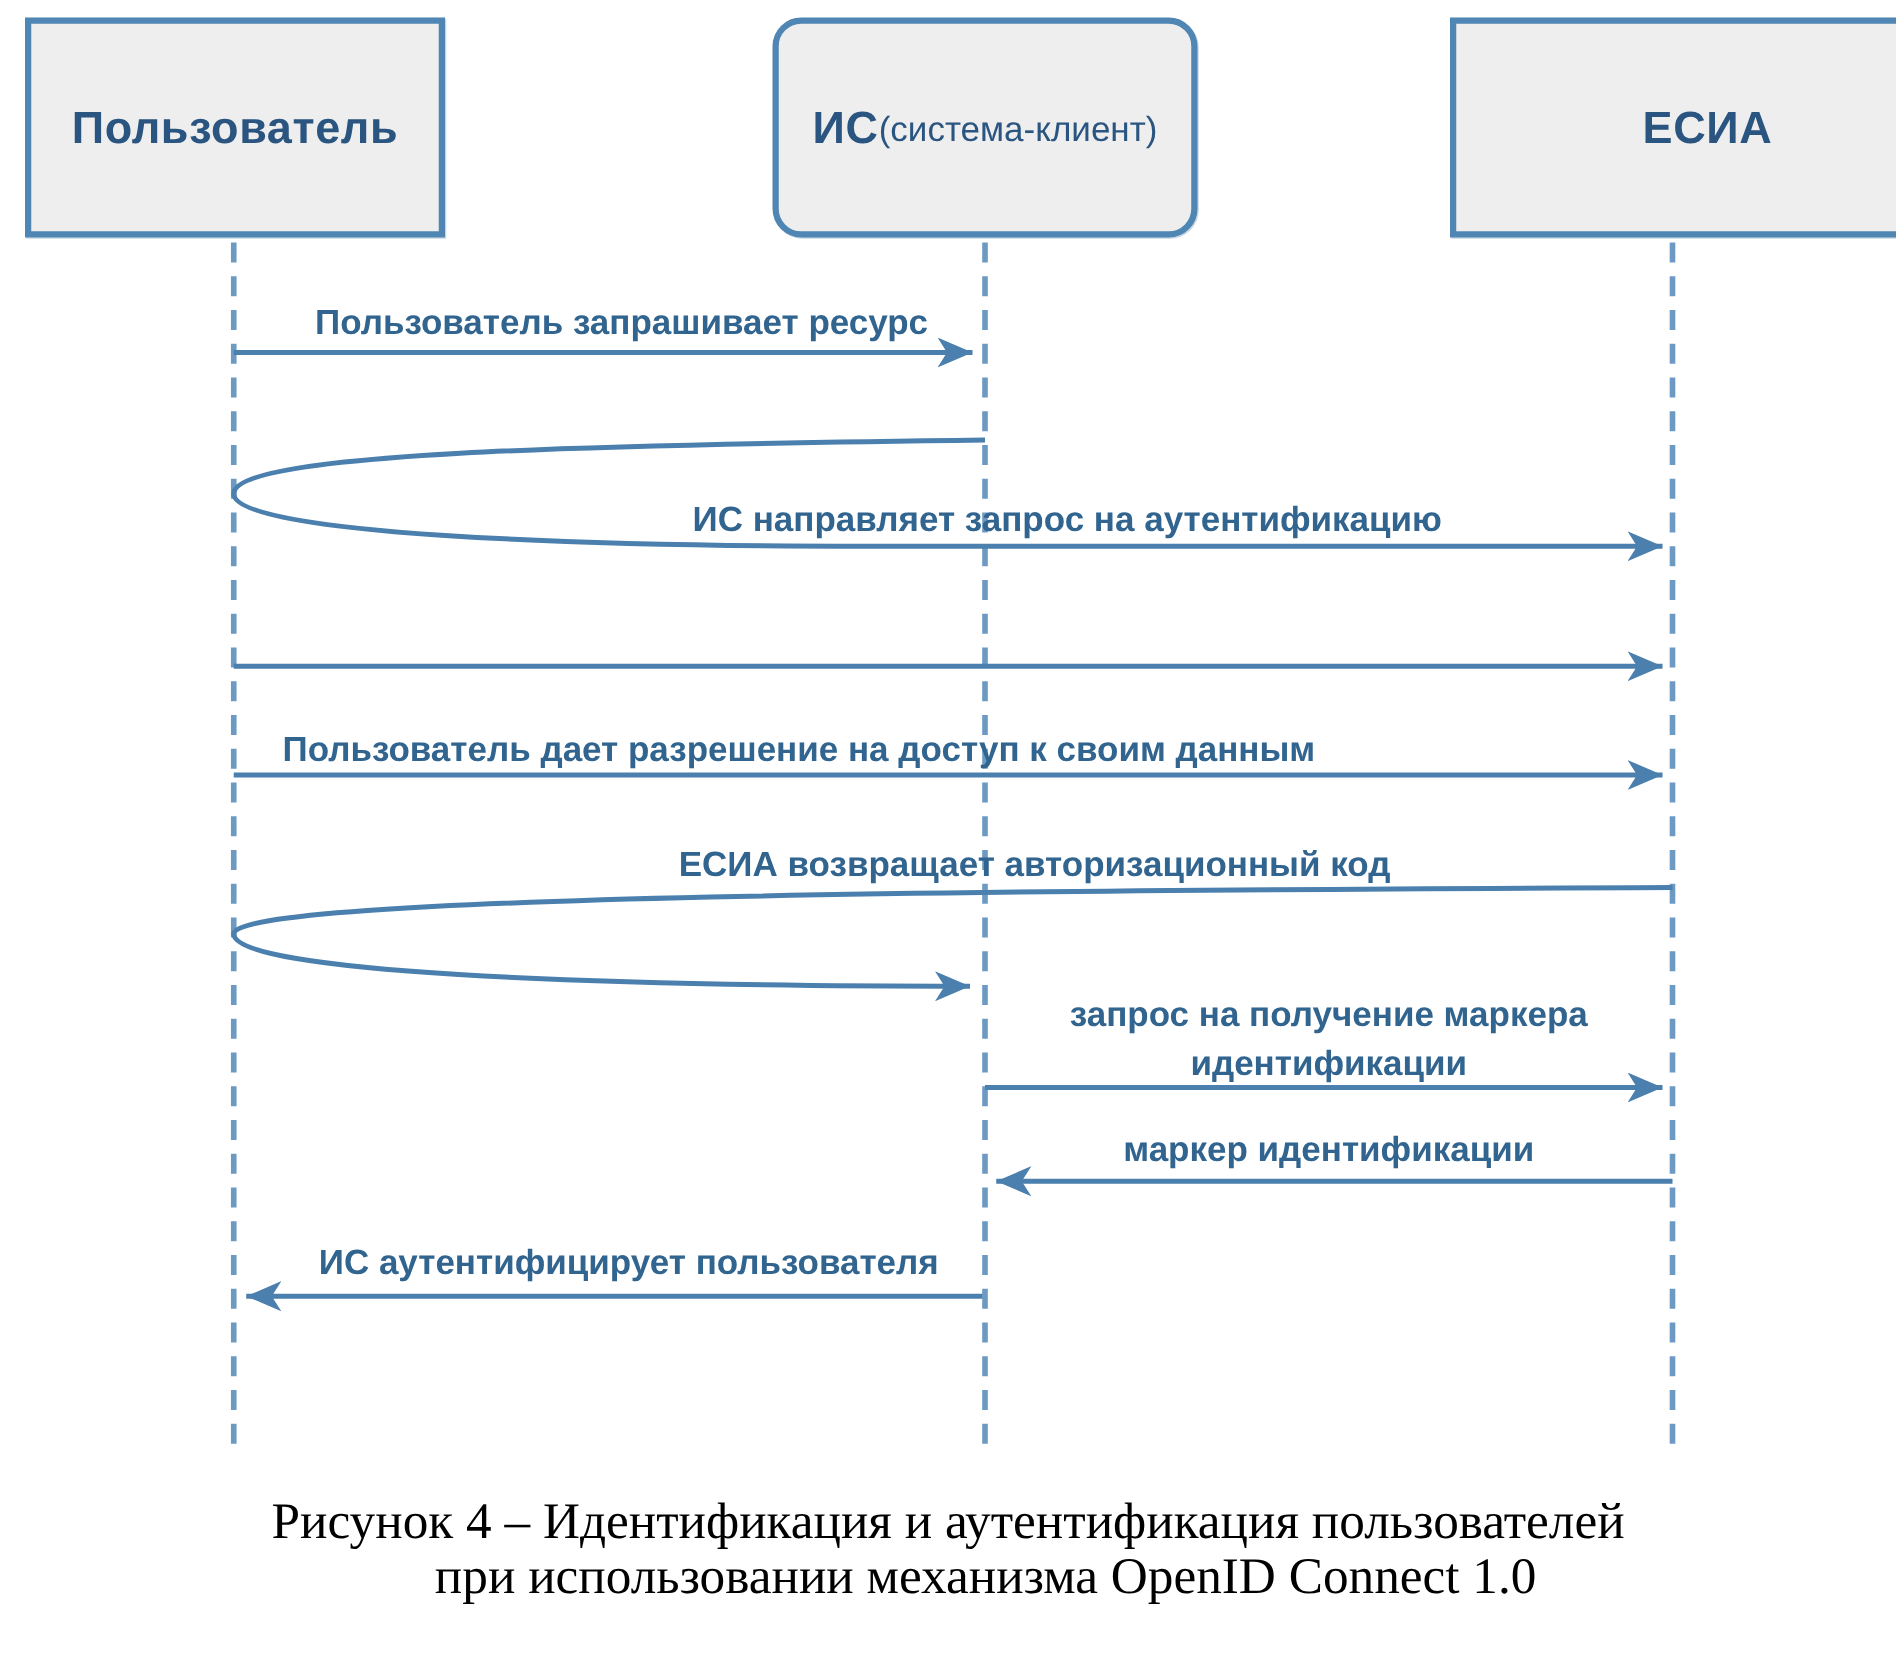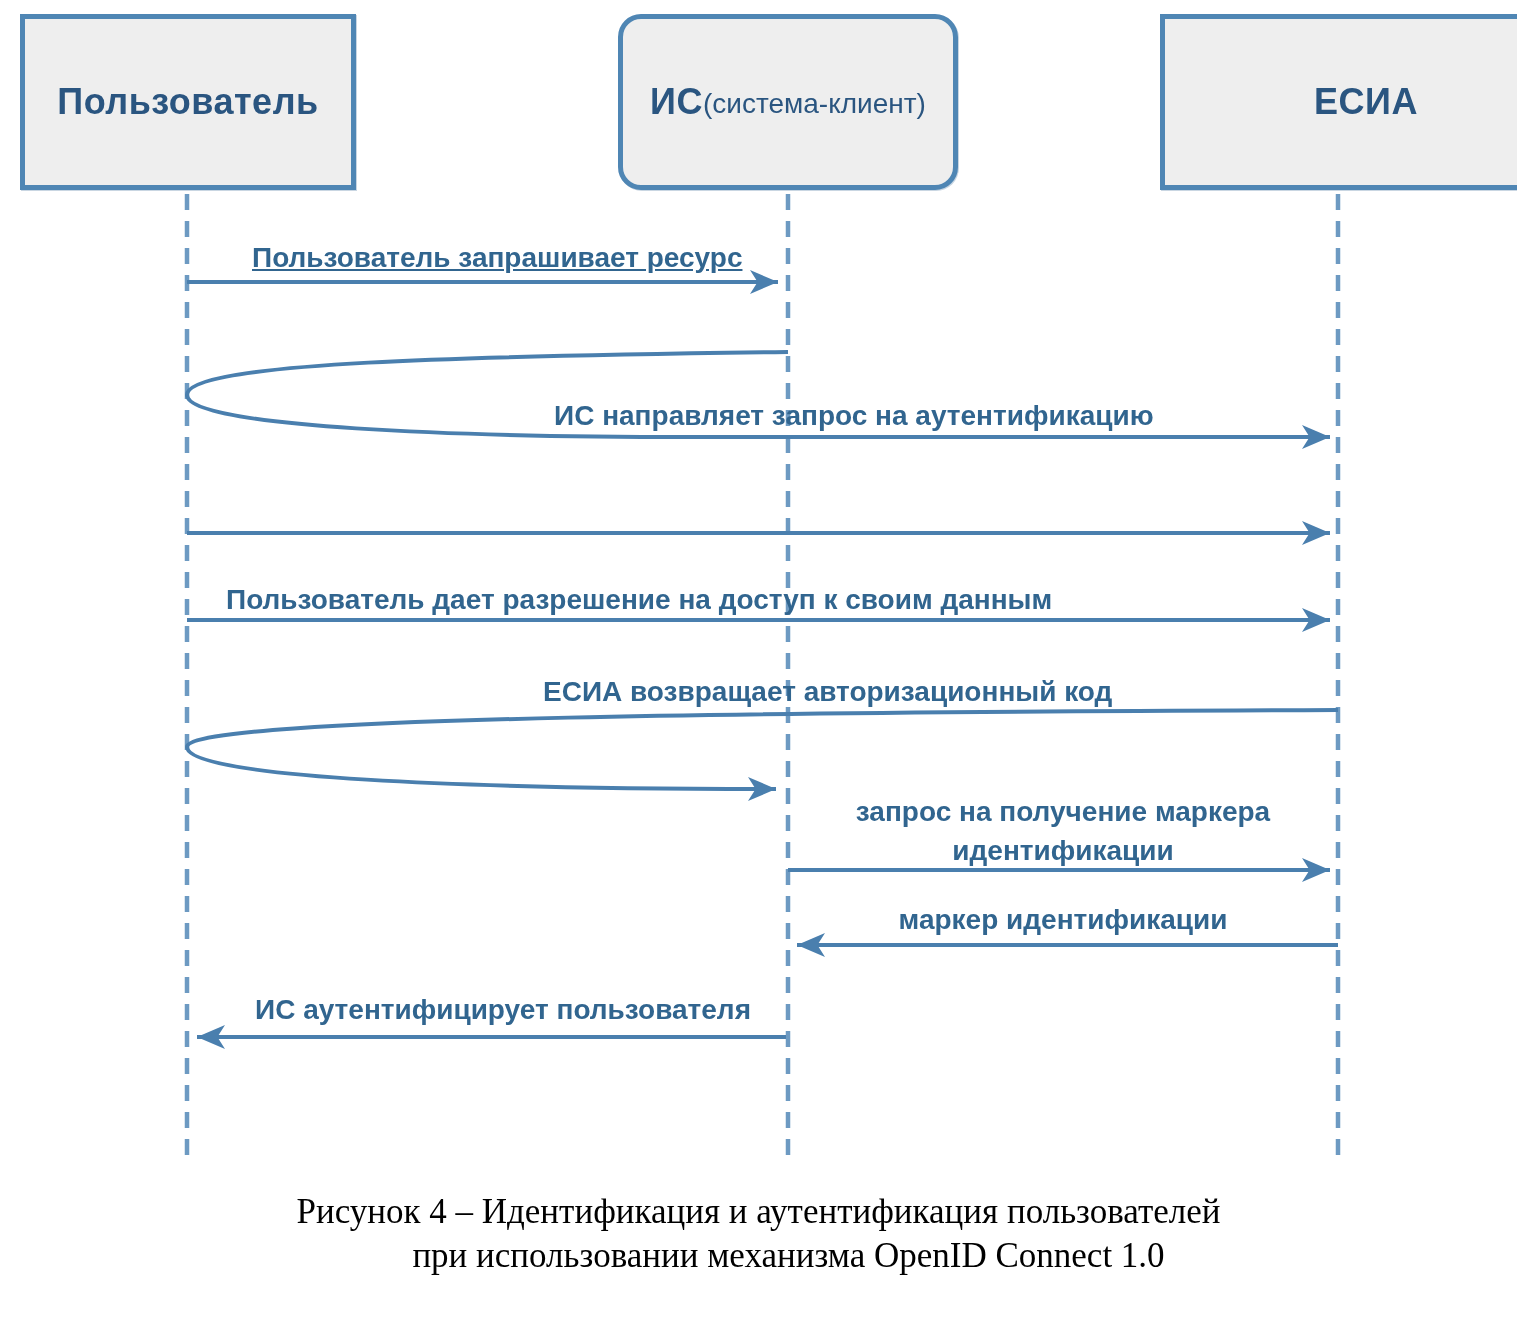--- a/index.html
+++ b/index.html
@@ -32,21 +32,21 @@
     font-size:28px;font-weight:600;
     color:#31658f;
     white-space:nowrap;
     line-height:1.4;
   }
   .msg-label.wrap{white-space:normal;text-align:center;}
   .caption{
     position:absolute;left:0;width:100%;
     text-align:center;
     font-family:"Liberation Serif", serif;
-    font-size:35px;color:#000000;
+    font-size:41px;color:#000000;
   }
   svg.layer{position:absolute;left:0;top:0;}
 </style>
 </head>
 <body>
 
 <div class="canvas">
 
   <svg class="layer" width="1517" height="1338" viewBox="0 0 1517 1338">
     <defs>
@@ -82,21 +82,21 @@
 
   <div class="participant" style="left:618px;width:340px;border-radius:23px;">
     <div class="title">ИС</div>
     <div class="subtitle">(система-клиент)</div>
   </div>
 
   <div class="participant" style="left:1160px;width:412px;">
     <div class="title">ЕСИА</div>
   </div>
 
-  <div class="msg-label" style="left:252px;top:238px;text-decoration:underline;">Пользователь запрашивает ресурс</div>
+  <div class="msg-label" style="left:252px;top:238px;">Пользователь запрашивает ресурс</div>
 
   <div class="msg-label" style="left:554px;top:396px;">ИС направляет запрос на аутентификацию</div>
 
 
   <div class="msg-label" style="left:543px;top:672px;">ЕСИА возвращает авторизационный код</div>
 
   <div class="msg-label" style="left:226px;top:580px;">Пользователь дает разрешение на доступ к своим данным</div>
 
   <div class="msg-label wrap" style="left:828px;top:792px;width:470px;">запрос на получение маркера идентификации</div>
 

